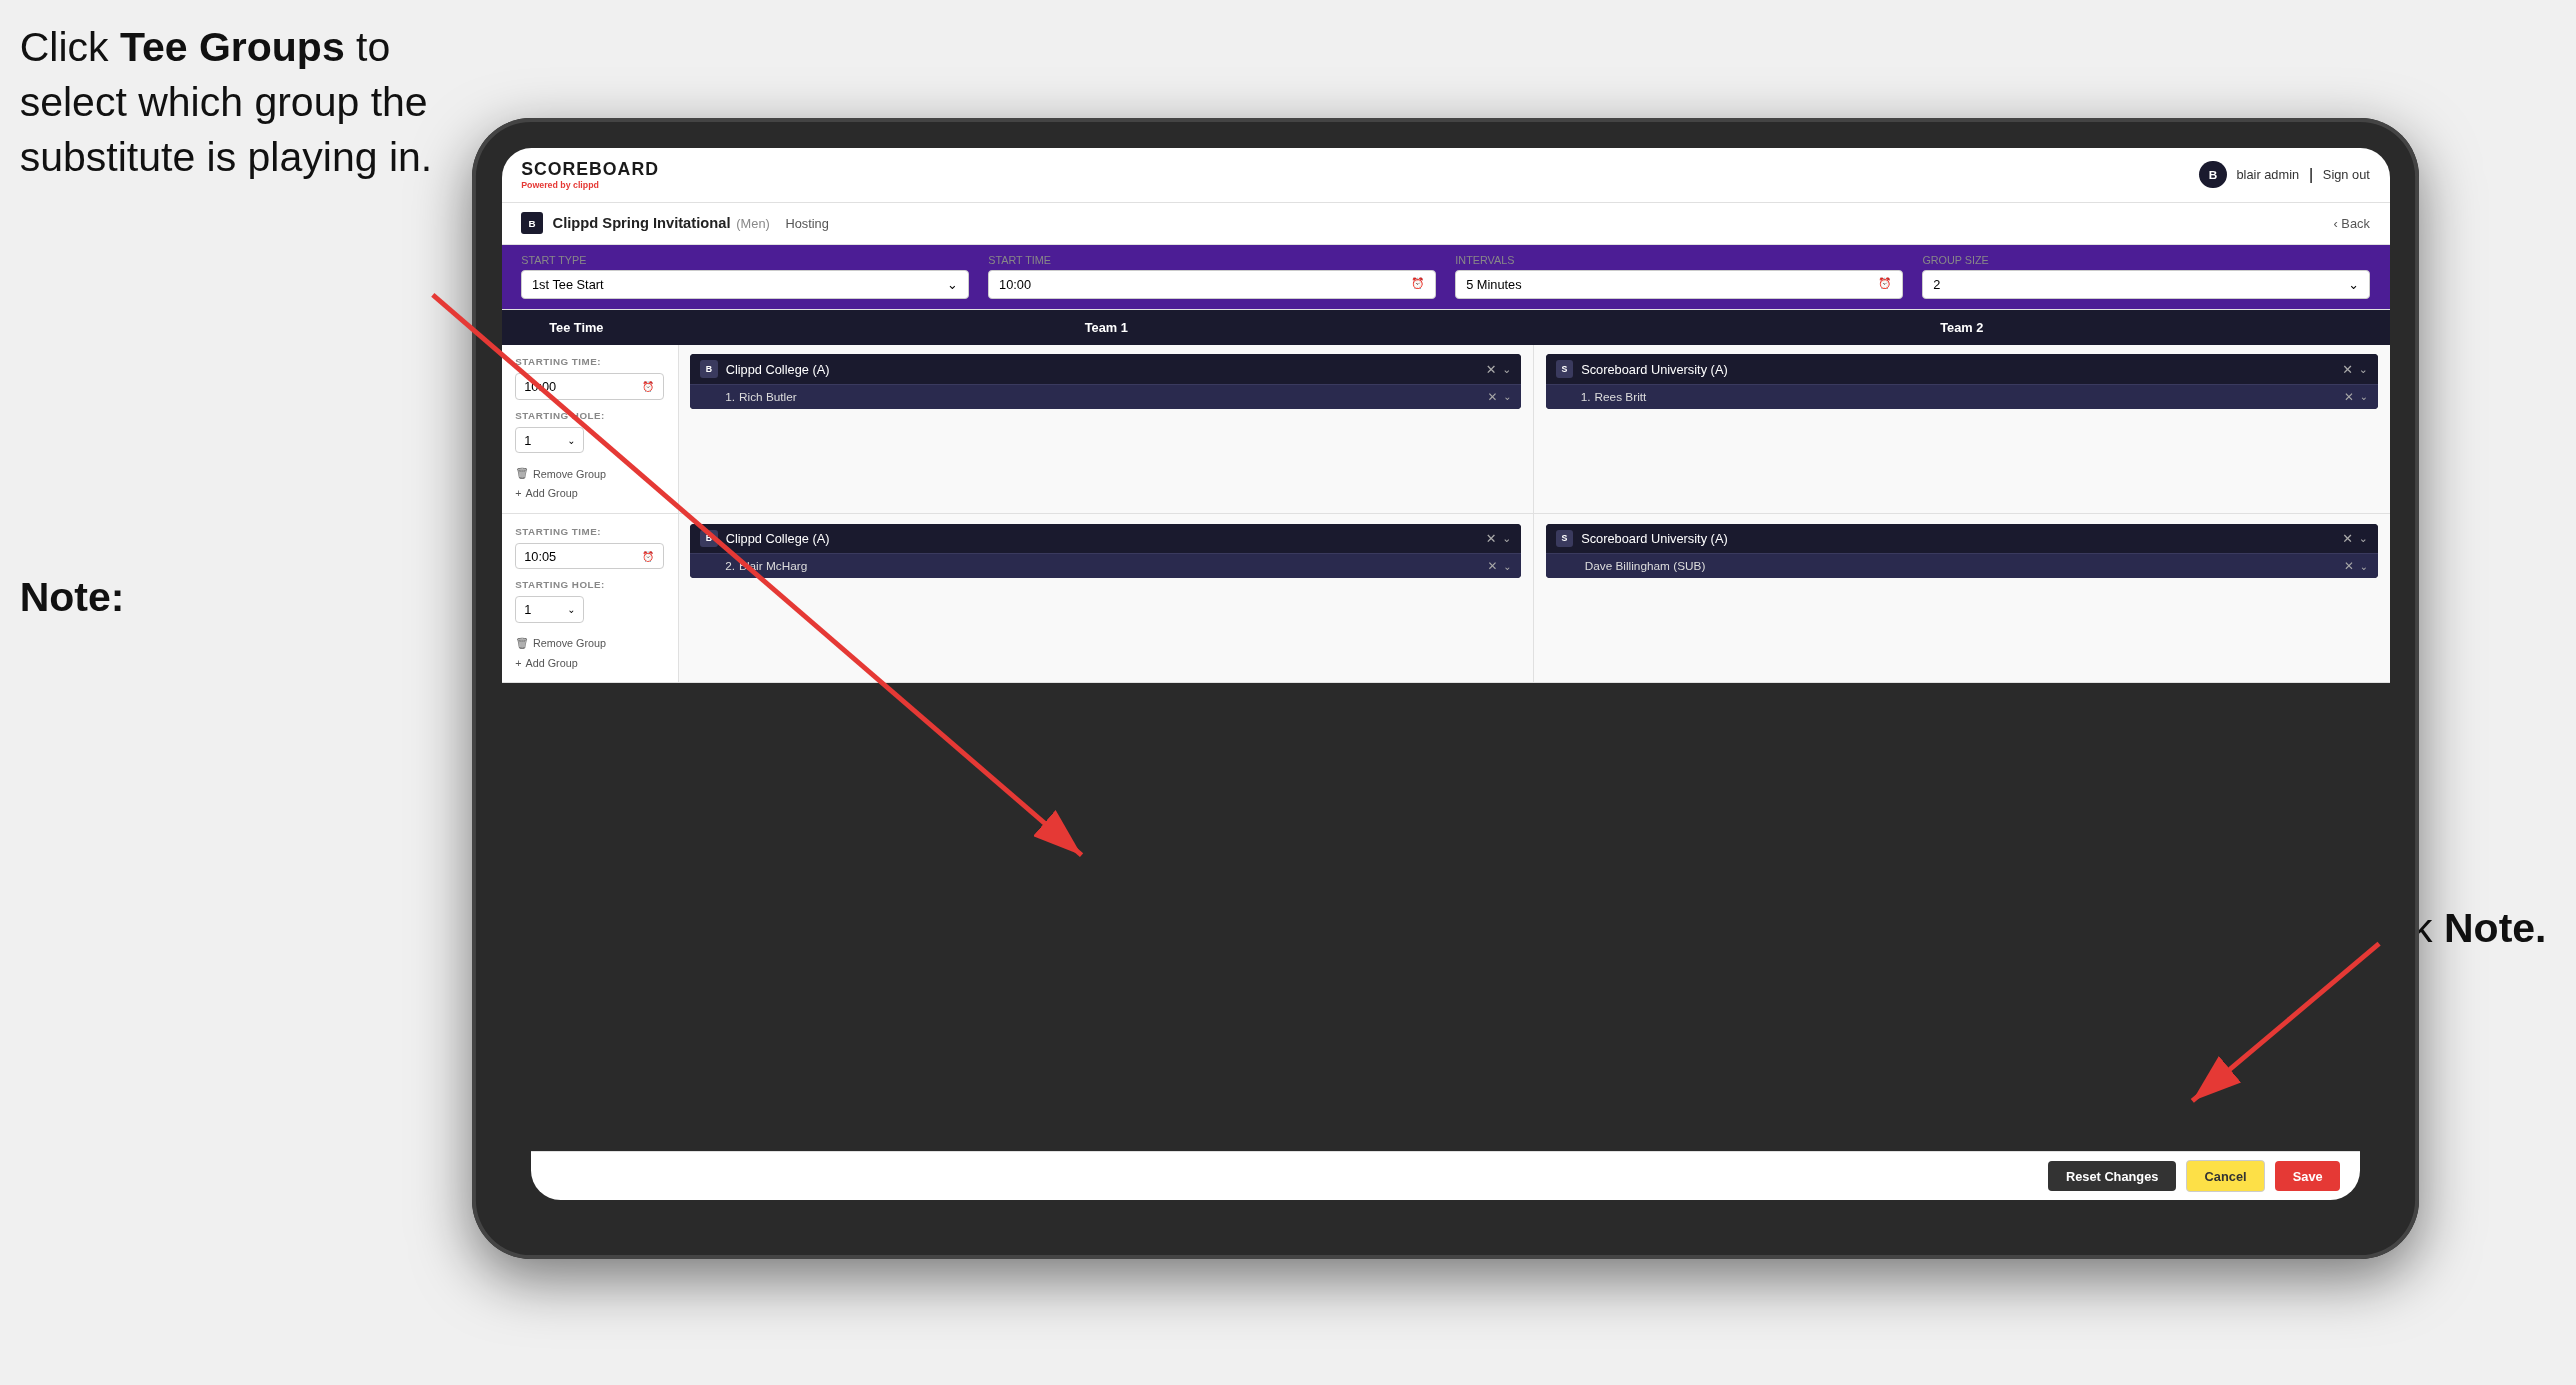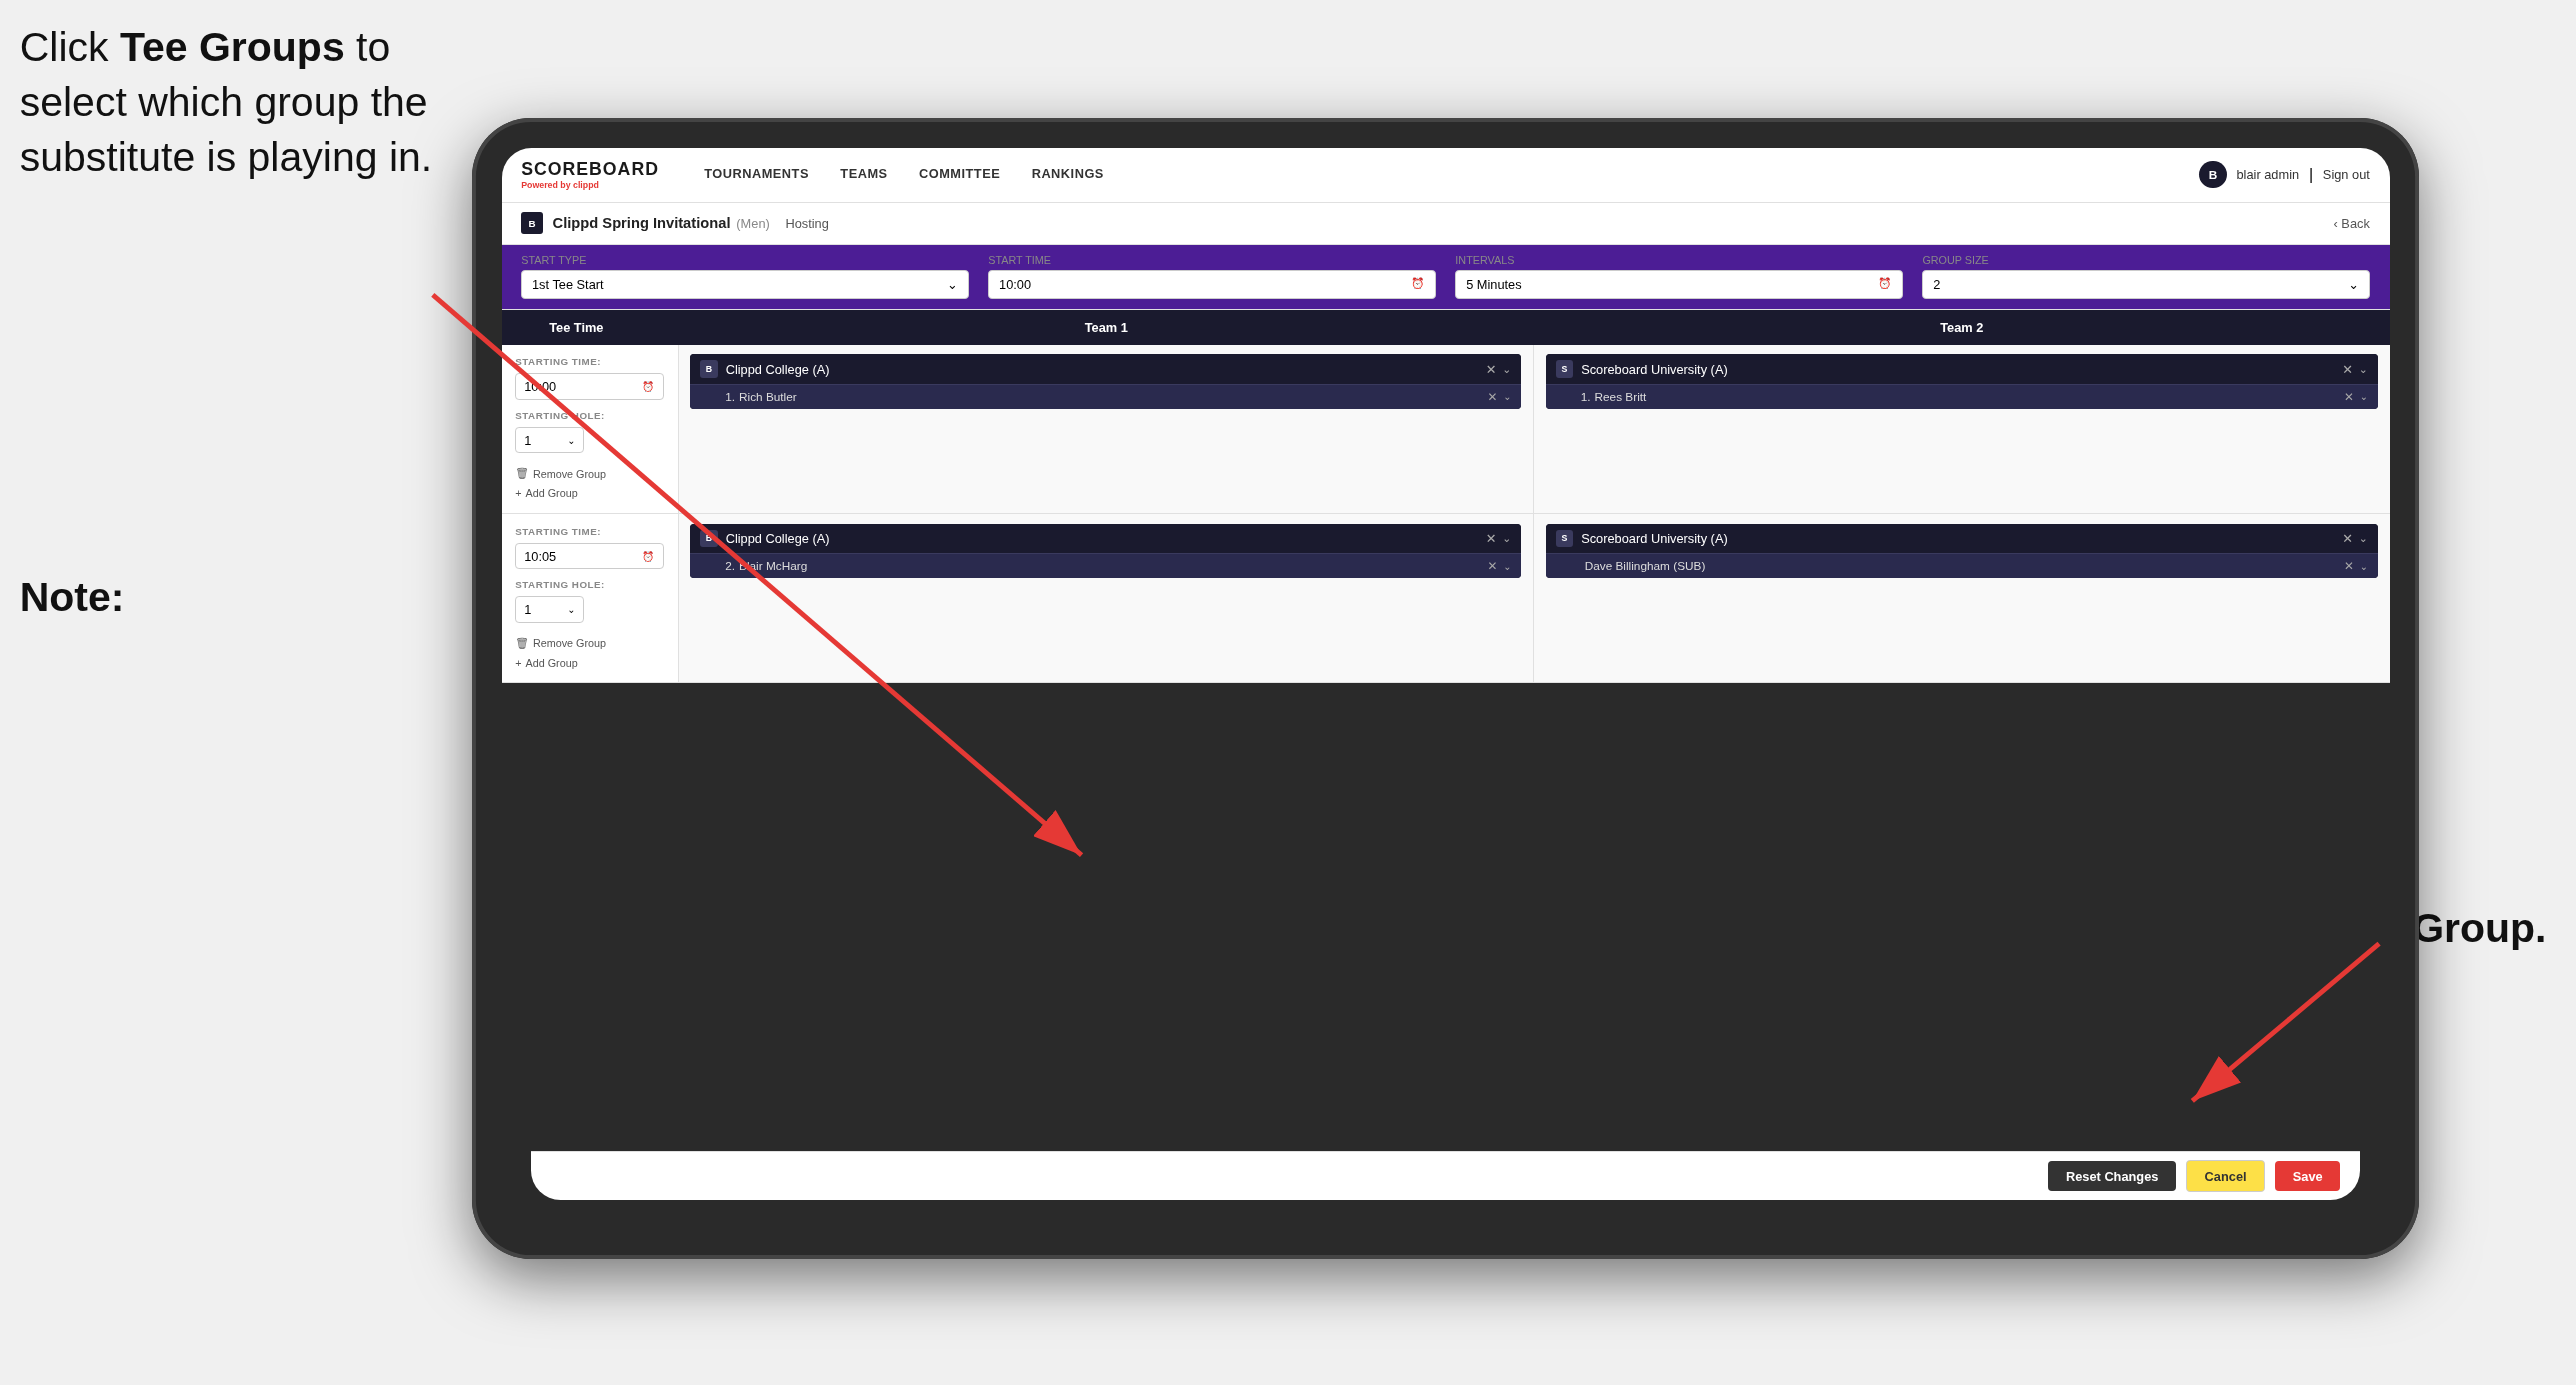--- a/index.html
+++ b/index.html
@@ -464,39 +464,33 @@
 
 <div class="instruction-top">
   Click <strong>Tee Groups</strong> to select which group the substitute is playing in.
 </div>
 
 <div class="instruction-bottom">
   <strong>Note:</strong>
 </div>
 
 <div class="instruction-save">
-  Click <strong>Group.</strong>
+  Click <strong>Note.</strong>
 </div>
 
 <div class="tablet-shell">
   <div class="screen-inner">
 
     <div class="navbar">
       <div class="logo-area">
         <span class="logo-scoreboard">SCOREBOARD</span>
         <span class="logo-powered">
           <span>Powered by</span>
           <span style="color:#e53935;font-weight:700;">clippd</span>
         </span>
-      </div>
-      <div class="nav-items">
-        <div class="nav-item">TOURNAMENTS</div>
-        <div class="nav-item">TEAMS</div>
-        <div class="nav-item">COMMITTEE</div>
-        <div class="nav-item">RANKINGS</div>
       </div>
       <div class="nav-right">
         <div class="nav-avatar">B</div>
         <span class="nav-user-text">blair admin</span>
         <span>|</span>
         <span class="nav-signout">Sign out</span>
       </div>
     </div>
 
     <div class="subheader">

